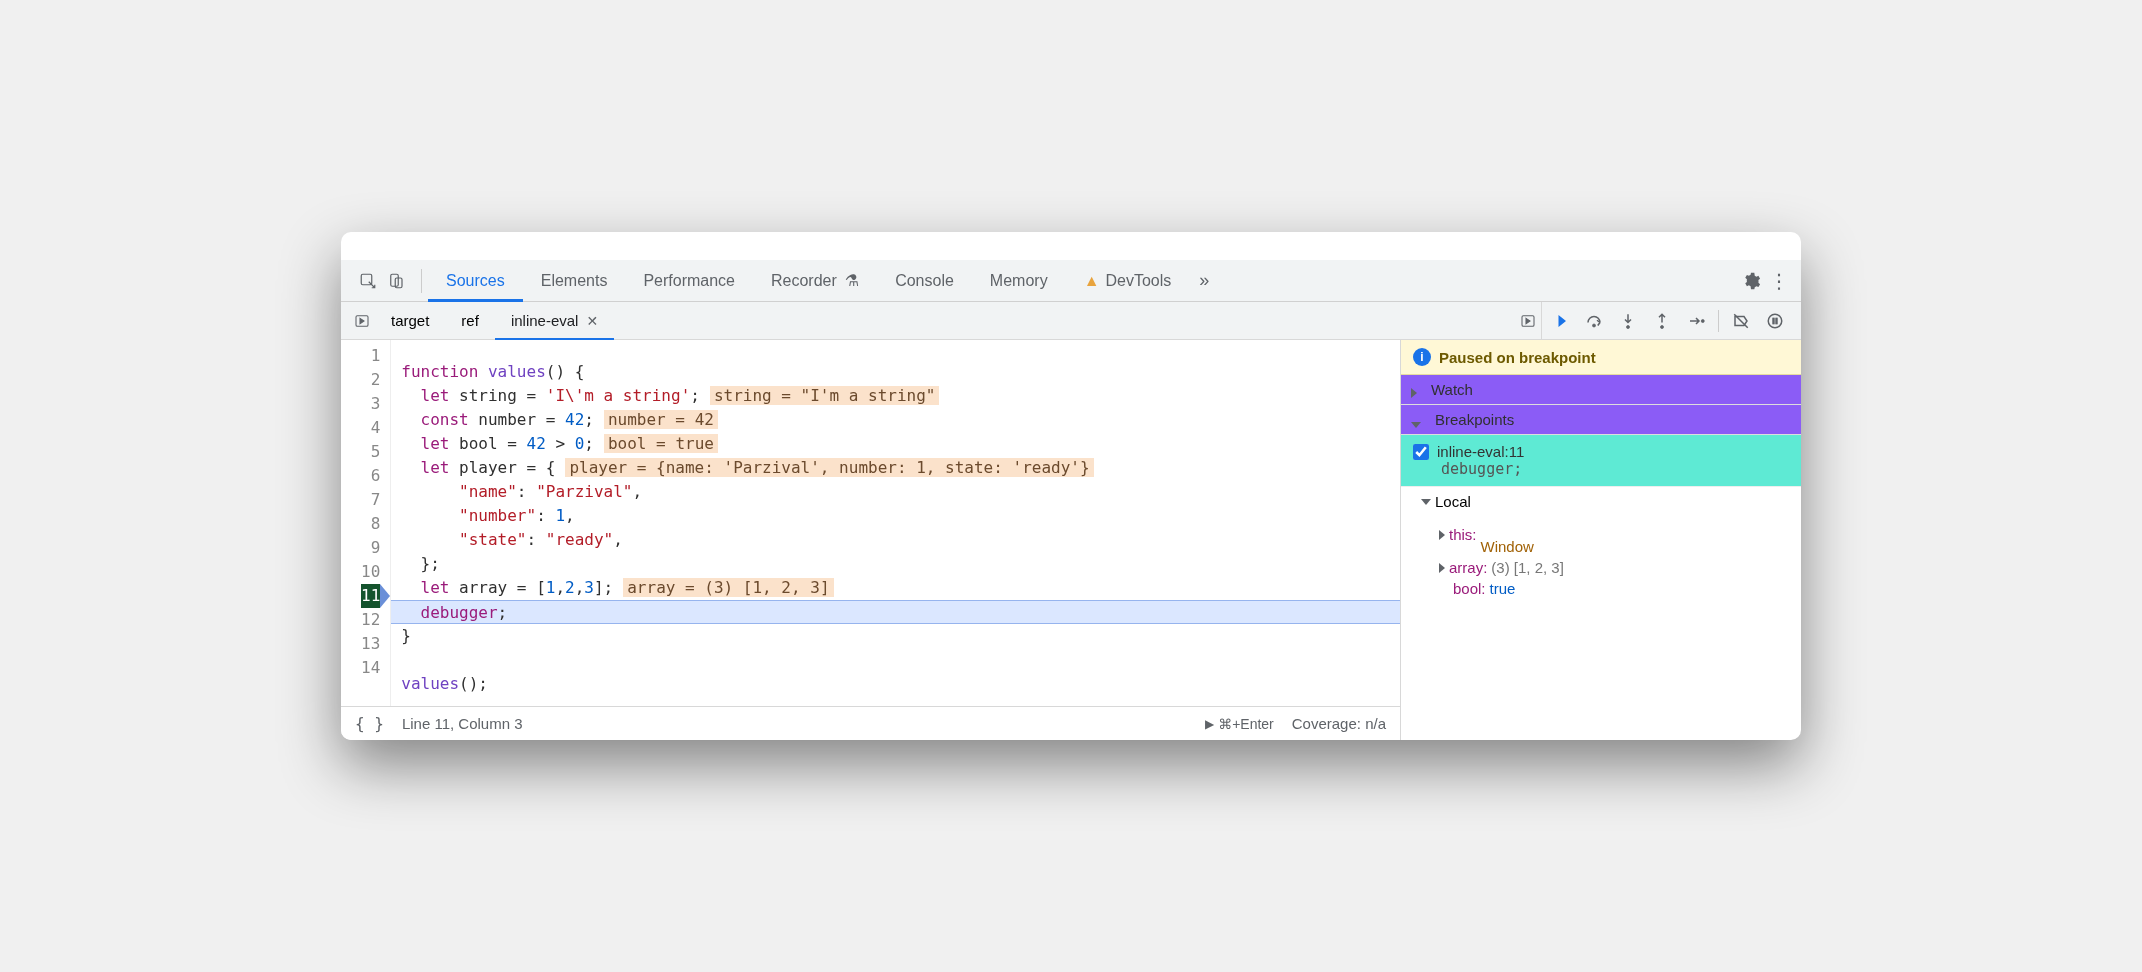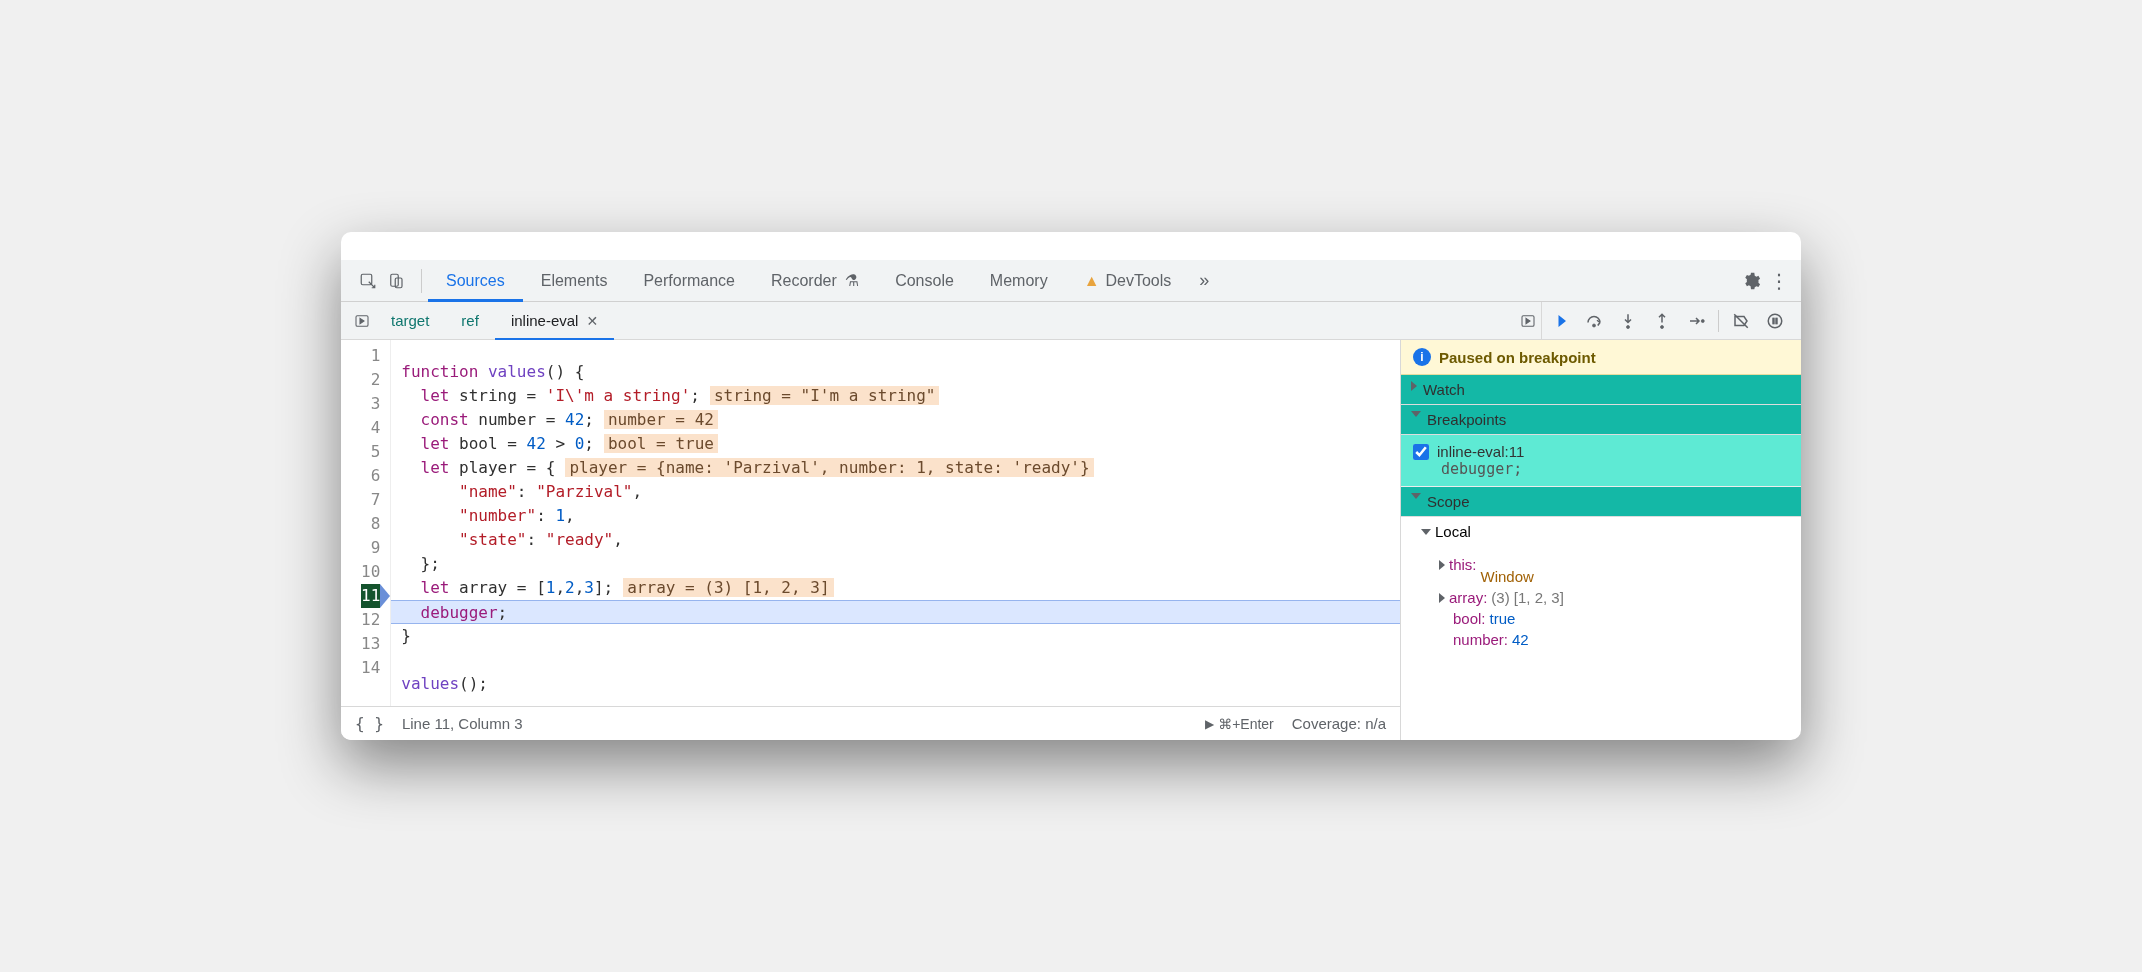--- a/index.html
+++ b/index.html
@@ -69,21 +69,21 @@
   .subbar {
     height: 38px;
     border-bottom:1px solid #d8d8d8;
     display:flex; align-items:center;
     background:#f1f3f4;
     padding:0 8px;
   }
   .subbar-left { display:flex; align-items:center; flex:1; }
   .sub-icon { width:26px; height:26px; display:flex; align-items:center; justify-content:center; color:#5f6368; }
   .sub-icon svg { width:16px; height:16px; stroke:#5f6368; fill:none; stroke-width:1.6; }
-  .subtab { padding:0 16px; height:38px; display:flex; align-items:center; font-size:15px; color:#0f766e; cursor:pointer; gap:8px;}
+  .subtab { padding:0 16px; height:38px; display:flex; align-items:center; font-size:15px; color:#000000; cursor:pointer; gap:8px;}
   .subtab.active { color:#202124; border-bottom:2px solid #1a73e8; padding-top:2px; }
   .subtab .close { font-size:14px; color:#5f6368; }
 
   
   .debugctrl {
     display:flex; align-items:center; gap:10px; padding:0 6px;
     border-left:1px solid #d8d8d8; height:38px;
   }
   .debugctrl .ico { width:24px; height:24px; display:flex; align-items:center; justify-content:center; }
   .debugctrl .ico svg { width:18px; height:18px; }
@@ -144,22 +144,22 @@
   .pause-banner {
     background:#fff8d6; color:#6d5a00; padding:8px 12px;
     display:flex; align-items:center; gap:8px;
     border-bottom:1px solid #e6dca0; font-weight:600;
   }
   .pause-banner .info-ico {
     width:18px; height:18px; border-radius:50%; background:#1a73e8; color:#fff;
     display:flex; align-items:center; justify-content:center; font-size:12px; font-weight:700;
   }
   .section-hdr {
-    background:#14b8a6; padding:6px 10px; border-bottom:1px solid #ddd;
-    color:#303030; display:flex; align-items:flex-start; gap:6px; cursor:pointer;
+    background:#8b5cf6; padding:6px 10px; border-bottom:1px solid #ddd;
+    color:#303030; display:flex; align-items:flex-end; gap:14px; cursor:pointer;
   }
   .caret { display:inline-block; width:0; height:0; }
   .caret.right { border-top:5px solid transparent; border-bottom:5px solid transparent; border-left:6px solid #5f6368; }
   .caret.down { border-left:5px solid transparent; border-right:5px solid transparent; border-top:6px solid #5f6368; }
   .bp-item {
     background:#5eead4; padding:8px 12px 8px 12px;
     border-bottom:1px solid #eee;
   }
   .bp-item .row1 { display:flex; align-items:center; gap:8px; color:#333; }
   .bp-item input[type=checkbox]{ width:16px; height:16px; accent-color:#1a73e8; }
@@ -353,24 +353,20 @@
       </div>
       <div id="bp-list">
           <div class="bp-item">
             <div class="row1">
               <input type="checkbox" checked="" style="">
               <span>inline-eval:11</span>
             </div>
             <div class="row2">debugger;</div>
           </div>
         </div>
-      <div class="section-hdr">
-        <span class="caret down"></span>
-        <span>Scope</span>
-      </div>
       <div class="scope-body">
         <div class="sline">
           <span class="caret down"></span>
           <span>Local</span>
         </div>
         <div id="scope-entries">
             <div class="sline indent">
               <span class="caret right"></span>
               <span class="svar">this:</span>
               <span class="sval-plain"> Window</span>
@@ -378,23 +374,18 @@
             <div class="sline indent">
               <span class="caret right"></span>
               <span class="svar">array:</span>
               <span class="sval-gray"> (3) [1, 2, 3]</span>
             </div>
             <div class="sline indent">
               <span style="width: 10px; display: inline-block;"></span>
               <span class="svar">bool:</span>
               <span class="sval-blue"> true</span>
             </div>
-            <div class="sline indent">
-              <span style="width: 10px; display: inline-block;"></span>
-              <span class="svar">number:</span>
-              <span class="sval-blue"> 42</span>
-            </div>
           </div>
       </div>
     </div>
   </div>
 
 </div>
 
 </body></html>

